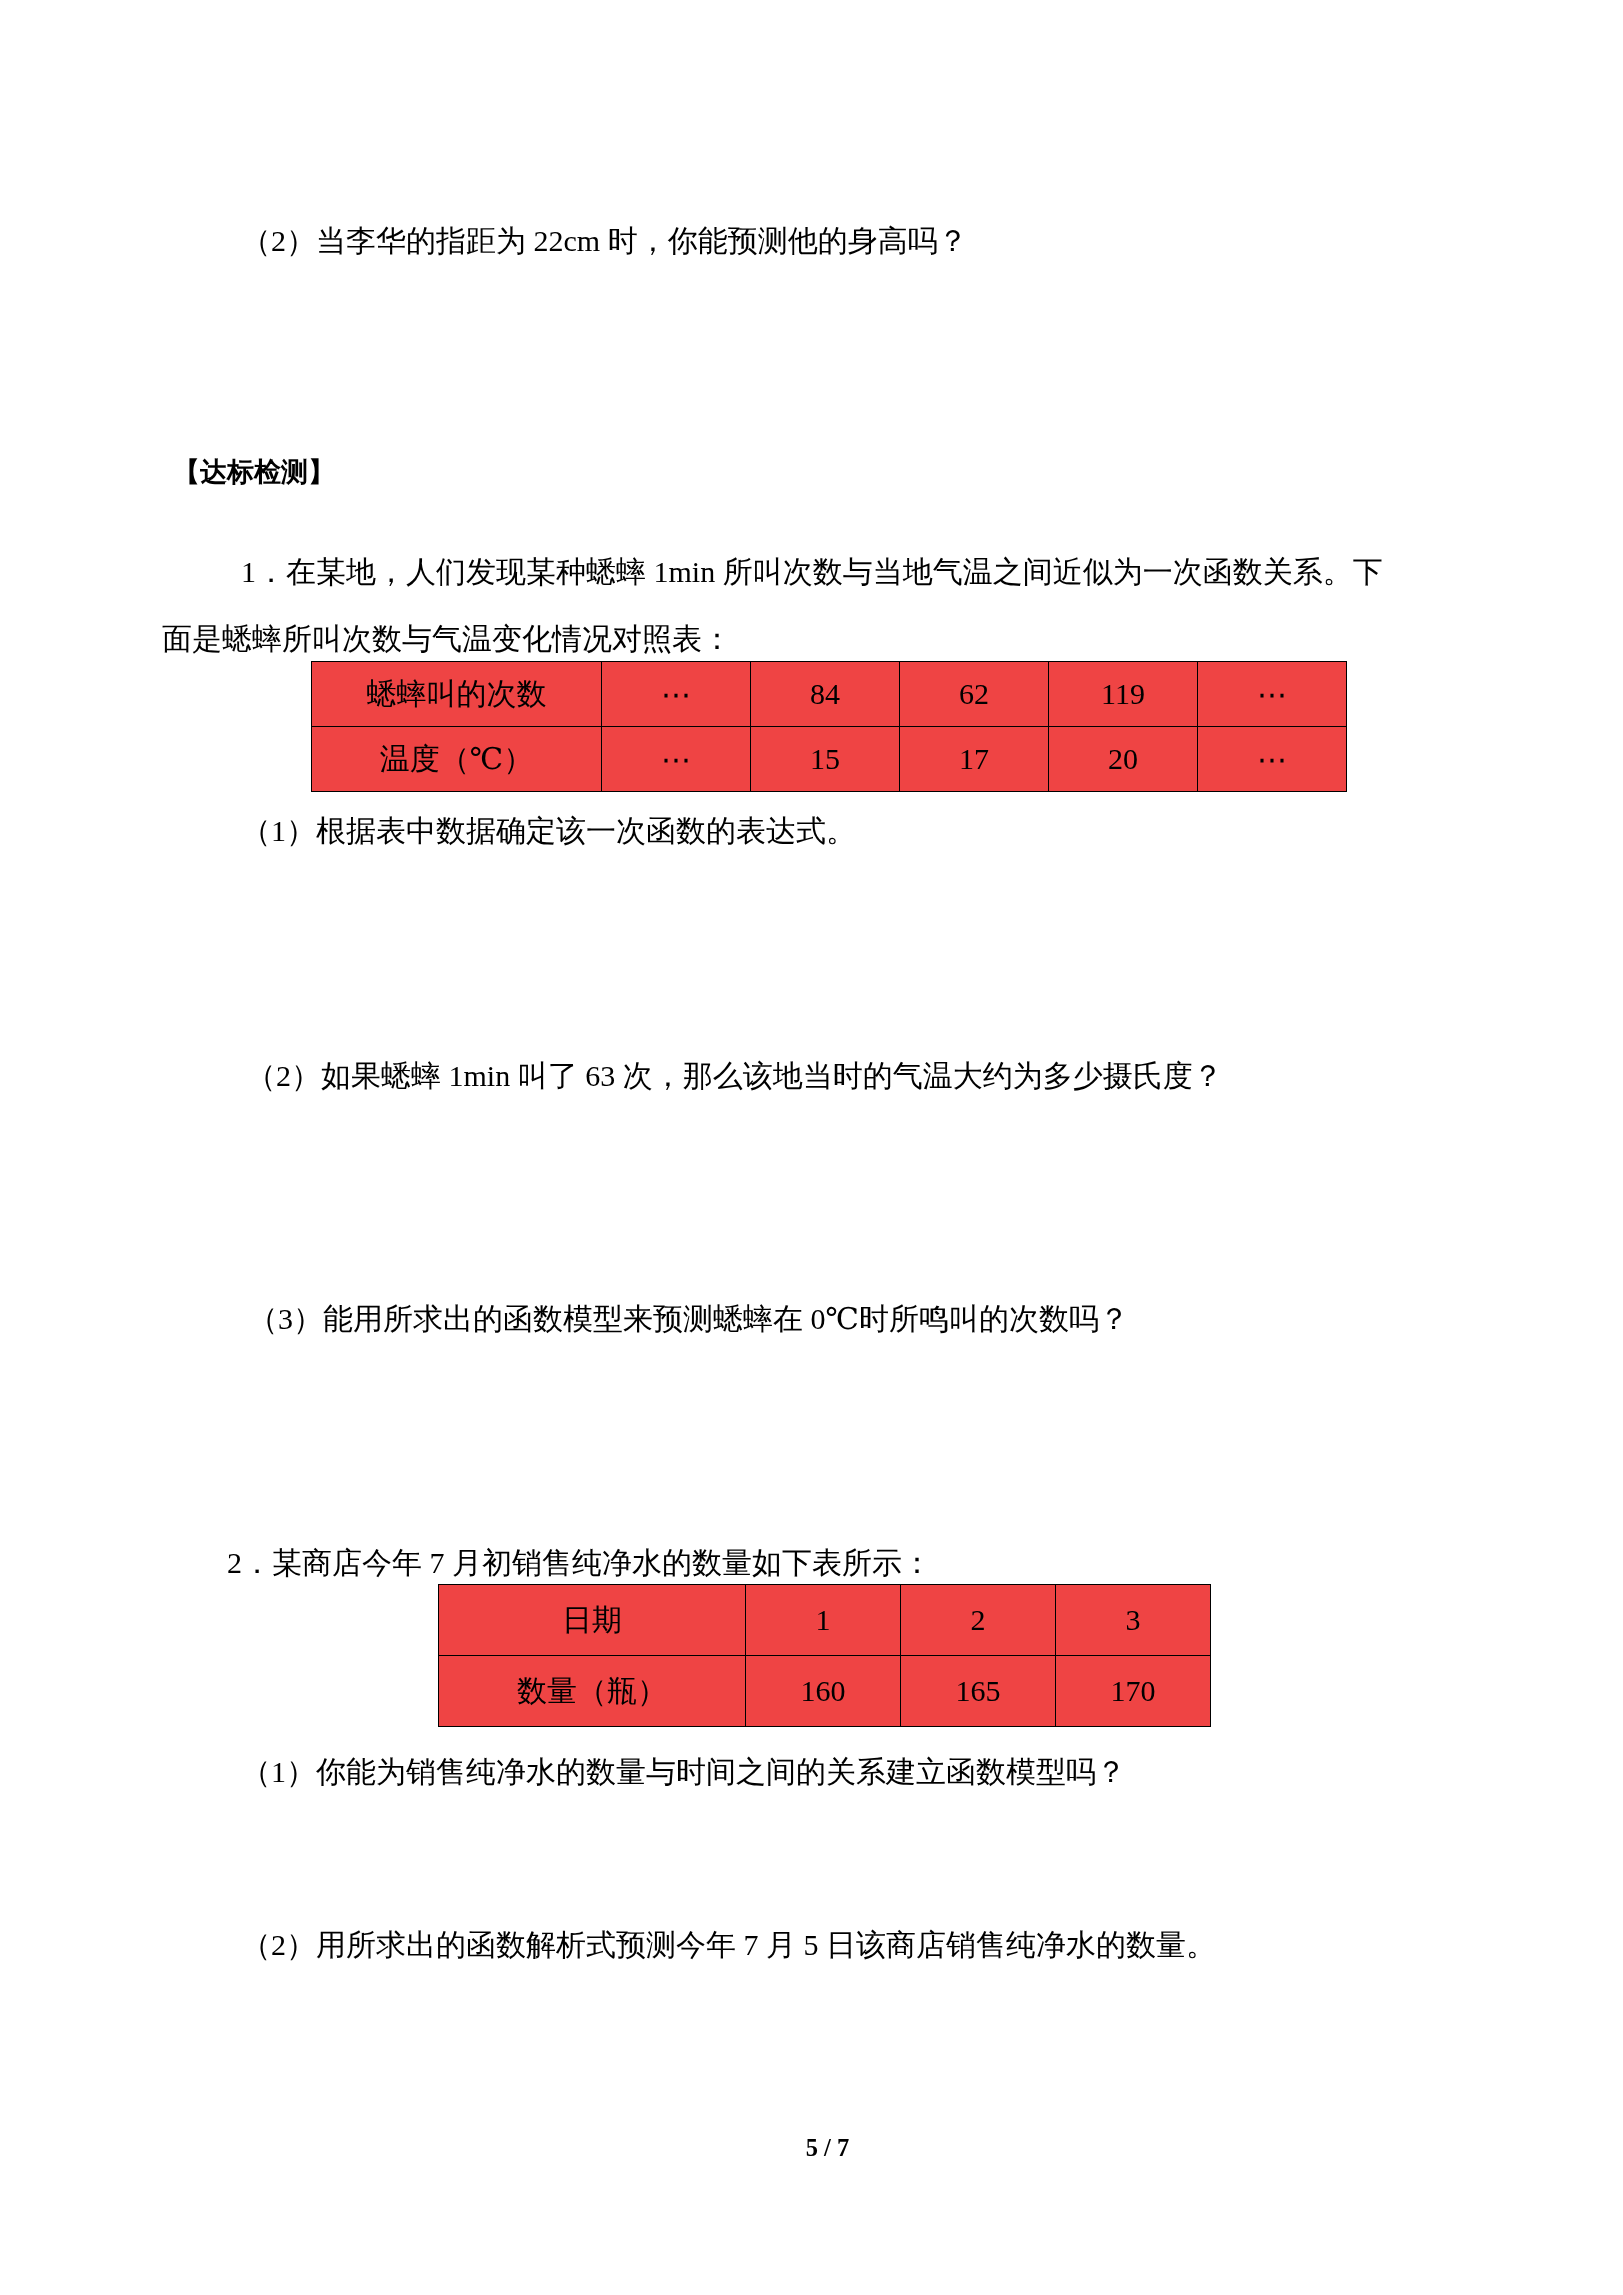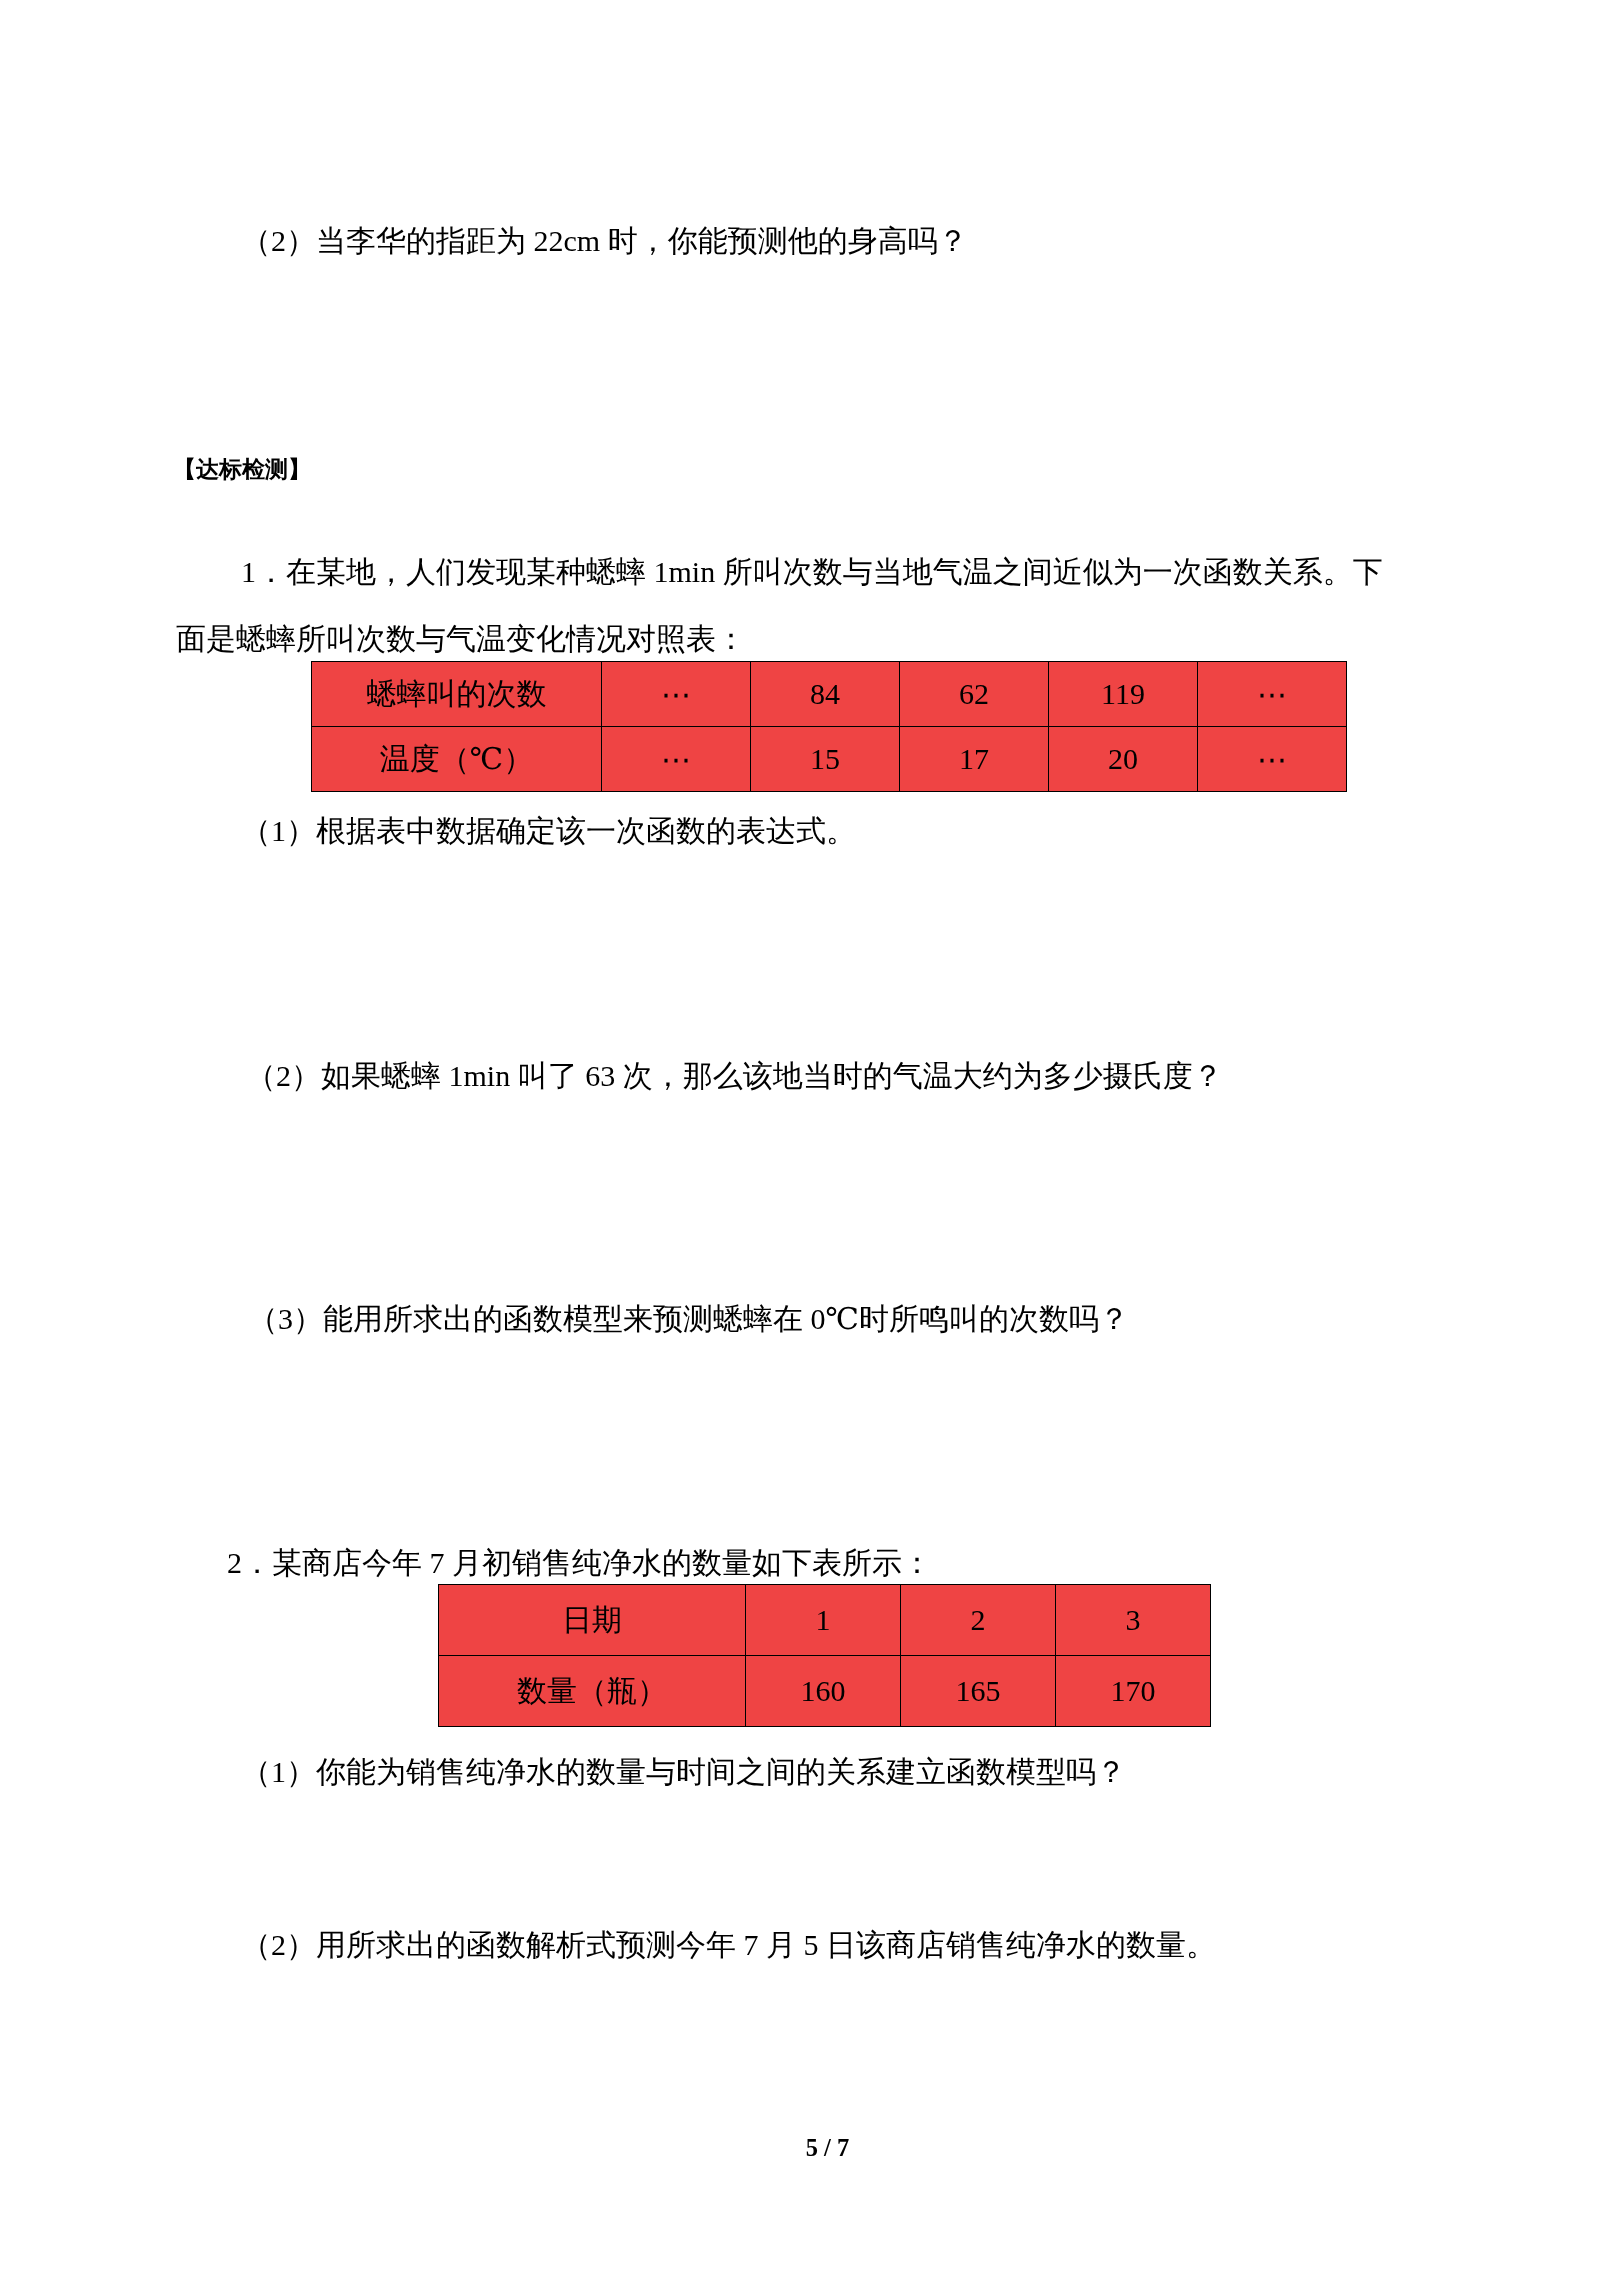--- a/index.html
+++ b/index.html
@@ -10,21 +10,21 @@
     height: 2295px;
     background: #ffffff;
     color: #000000;
     font-family: "Liberation Serif", "DejaVu Serif", serif;
     font-size: 30px;
     overflow: hidden;
   }
   .abs { position: absolute; white-space: nowrap; }
   .section-header {
     font-weight: bold;
-    font-size: 23px;
+    font-size: 27px;
   }
   table.sheet {
     border-collapse: collapse;
     table-layout: fixed;
     background: #ef4444;
   }
   table.sheet td {
     border: 1.4px solid #000000;
     text-align: center;
     vertical-align: middle;
@@ -47,21 +47,21 @@
 <body>
 
 <div class="page">
 
   <div class="abs" style="left:229px; top:209px;">（2）当李华的指距为 22cm 时，你能预测他的身高吗？</div>
 
   <div class="abs section-header" style="left:161px; top:442px;">【达标检测】</div>
 
   <div class="abs" style="left:229px; top:540px;">1．在某地，人们发现某种蟋蟀 1min 所叫次数与当地气温之间近似为一次函数关系。下</div>
 
-  <div class="abs" style="left:164px; top:607px;">面是蟋蟀所叫次数与气温变化情况对照表：</div>
+  <div class="abs" style="left:150px; top:607px;">面是蟋蟀所叫次数与气温变化情况对照表：</div>
 
   <table class="sheet t1 abs" style="left:303px; top:653px;">
     <colgroup>
       <col style="width:290px;">
       <col style="width:149px;">
       <col style="width:149px;">
       <col style="width:149px;">
       <col style="width:149px;">
       <col style="width:149px;">
     </colgroup>

